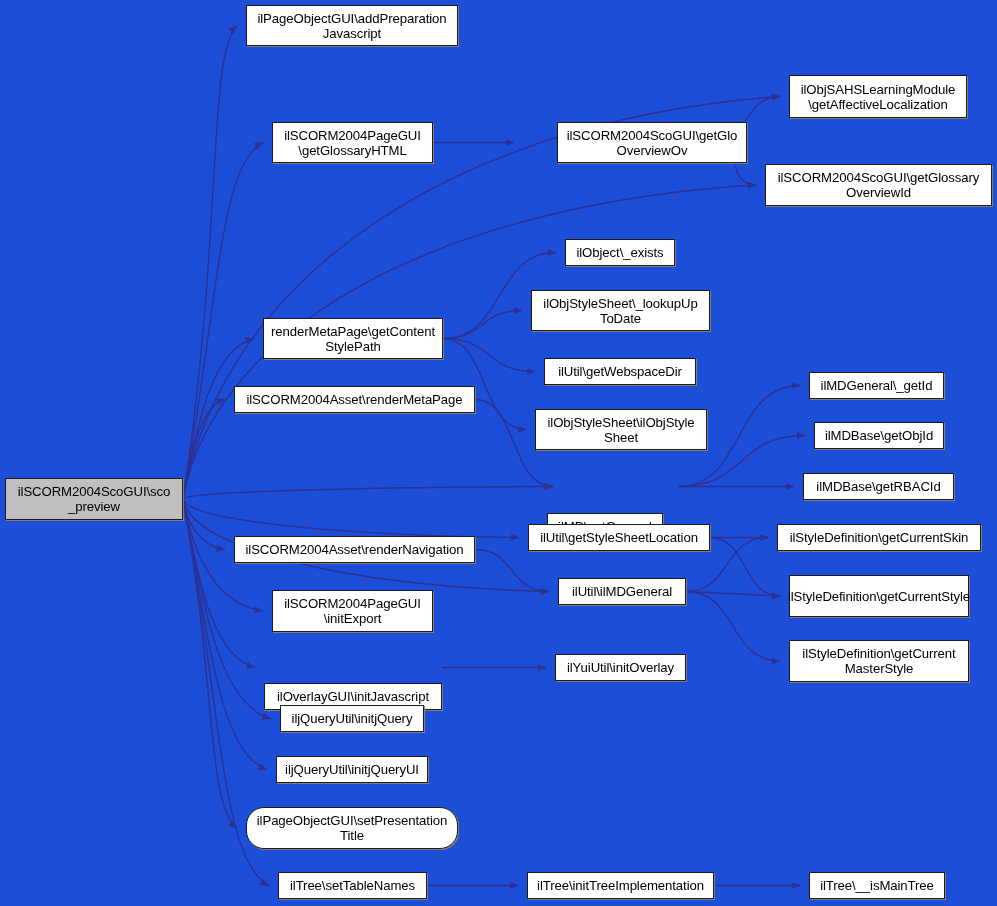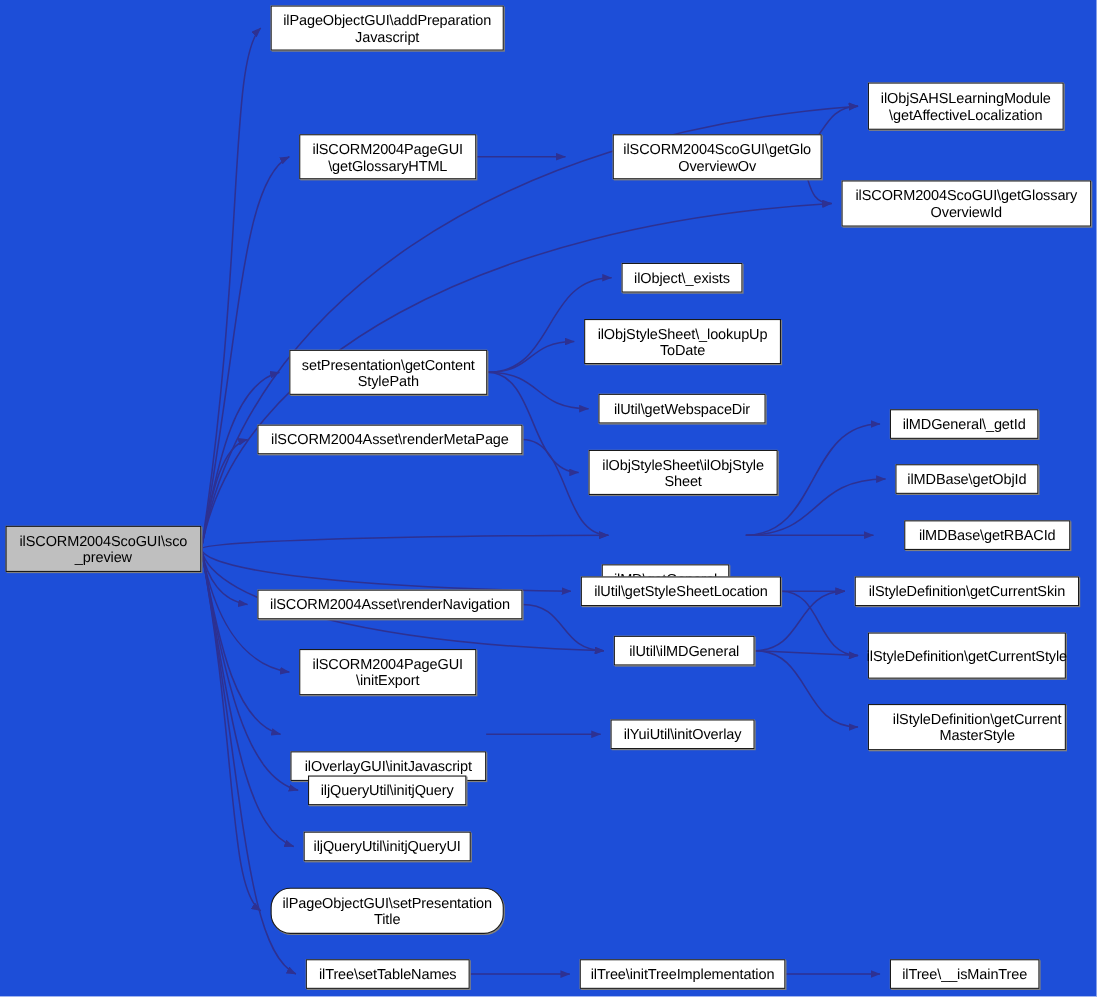--- a/index.html
+++ b/index.html
@@ -103,40 +103,40 @@
 \getAffectiveLocalization</span></div>
     <div class="node" style="left: 272px; top: 122px; width: 161px; height: 41px;"><span>ilSCORM2004PageGUI
 \getGlossaryHTML</span></div>
     <div class="node" style="left: 523px; top: 122px; width: 190px; height: 41px; margin-left: 34px;"><span>ilSCORM2004ScoGUI\getGlo
 OverviewOv</span></div>
     <div class="node" style="left: 765px; top: 164px; width: 227px; height: 42px;"><span>ilSCORM2004ScoGUI\getGlossary
 OverviewId</span></div>
     <div class="node" style="left: 565px; top: 239px; width: 110px; height: 27px;"><span>ilObject\_exists</span></div>
     <div class="node" style="left: 531px; top: 290px; width: 179px; height: 41px;"><span>ilObjStyleSheet\_lookupUp
 ToDate</span></div>
-    <div class="node" style="left: 263px; top: 318px; width: 180px; height: 41px;"><span>setPresentation\getContent
+    <div class="node" style="left: 263px; top: 318px; width: 180px; height: 41px;"><span>renderMetaPage\getContent
 StylePath</span></div>
     <div class="node" style="left: 544px; top: 358px; width: 152px; height: 27px;"><span>ilUtil\getWebspaceDir</span></div>
     <div class="node" style="left: 234px; top: 386px; width: 241px; height: 27px;"><span>ilSCORM2004Asset\renderMetaPage</span></div>
     <div class="node" style="left: 535px; top: 409px; width: 172px; height: 41px;"><span>ilObjStyleSheet\ilObjStyle
 Sheet</span></div>
     <div class="node" style="left: 809px; top: 372px; width: 135px; height: 27px;"><span>ilMDGeneral\_getId</span></div>
     <div class="node" style="left: 814px; top: 422px; width: 130px; height: 27px;"><span>ilMDBase\getObjId</span></div>
-    <div class="node" style="left: 803px; top: 473px; width: 151px; height: 27px; margin-left: 19px;"><span>ilMDBase\getRBACId</span></div>
+    <div class="node" style="left: 803px; top: 473px; width: 151px; height: 27px;"><span>ilMDBase\getRBACId</span></div>
     <div class="node" style="left: 547px; top: 473px; width: 116px; height: 27px; margin-top: 40px;"><span>ilMD\getGeneral</span></div>
     <div class="node current" style="left: 5px; top: 478px; width: 178px; height: 42px;"><span>ilSCORM2004ScoGUI\sco
 _preview</span></div>
     <div class="node" style="left: 528px; top: 524px; width: 182px; height: 27px;"><span>ilUtil\getStyleSheetLocation</span></div>
     <div class="node" style="left: 777px; top: 524px; width: 204px; height: 27px;"><span>ilStyleDefinition\getCurrentSkin</span></div>
     <div class="node" style="left: 234px; top: 536px; width: 241px; height: 27px;"><span>ilSCORM2004Asset\renderNavigation</span></div>
     <div class="node" style="left: 558px; top: 578px; width: 128px; height: 27px;"><span>ilUtil\ilMDGeneral</span></div>
     <div class="node" style="left: 789px; top: 575px; width: 180px; height: 42px;"><span>ilStyleDefinition\getCurrentStyle</span></div>
     <div class="node" style="left: 272px; top: 590px; width: 161px; height: 42px;"><span>ilSCORM2004PageGUI
 \initExport</span></div>
-    <div class="node" style="left: 789px; top: 640px; width: 180px; height: 42px; justify-content: flex-end;"><span>ilStyleDefinition\getCurrent
+    <div class="node" style="left: 789px; top: 640px; width: 180px; height: 42px;"><span>ilStyleDefinition\getCurrent
 MasterStyle</span></div>
     <div class="node" style="left: 264px; top: 654px; width: 178px; height: 27px; margin-top: 29px;"><span>ilOverlayGUI\initJavascript</span></div>
     <div class="node" style="left: 555px; top: 654px; width: 131px; height: 27px;"><span>ilYuiUtil\initOverlay</span></div>
     <div class="node" style="left: 280px; top: 705px; width: 144px; height: 27px;"><span>iljQueryUtil\initjQuery</span></div>
     <div class="node" style="left: 276px; top: 756px; width: 152px; height: 27px;"><span>iljQueryUtil\initjQueryUI</span></div>
     <div class="node" style="left: 246px; top: 807px; width: 212px; height: 42px; border-radius: 18px;"><span>ilPageObjectGUI\setPresentation
 Title</span></div>
     <div class="node" style="left: 278px; top: 872px; width: 149px; height: 27px;"><span>ilTree\setTableNames</span></div>
     <div class="node" style="left: 527px; top: 872px; width: 187px; height: 27px;"><span>ilTree\initTreeImplementation</span></div>
     <div class="node" style="left: 809px; top: 872px; width: 136px; height: 27px;"><span>ilTree\__isMainTree</span></div>

